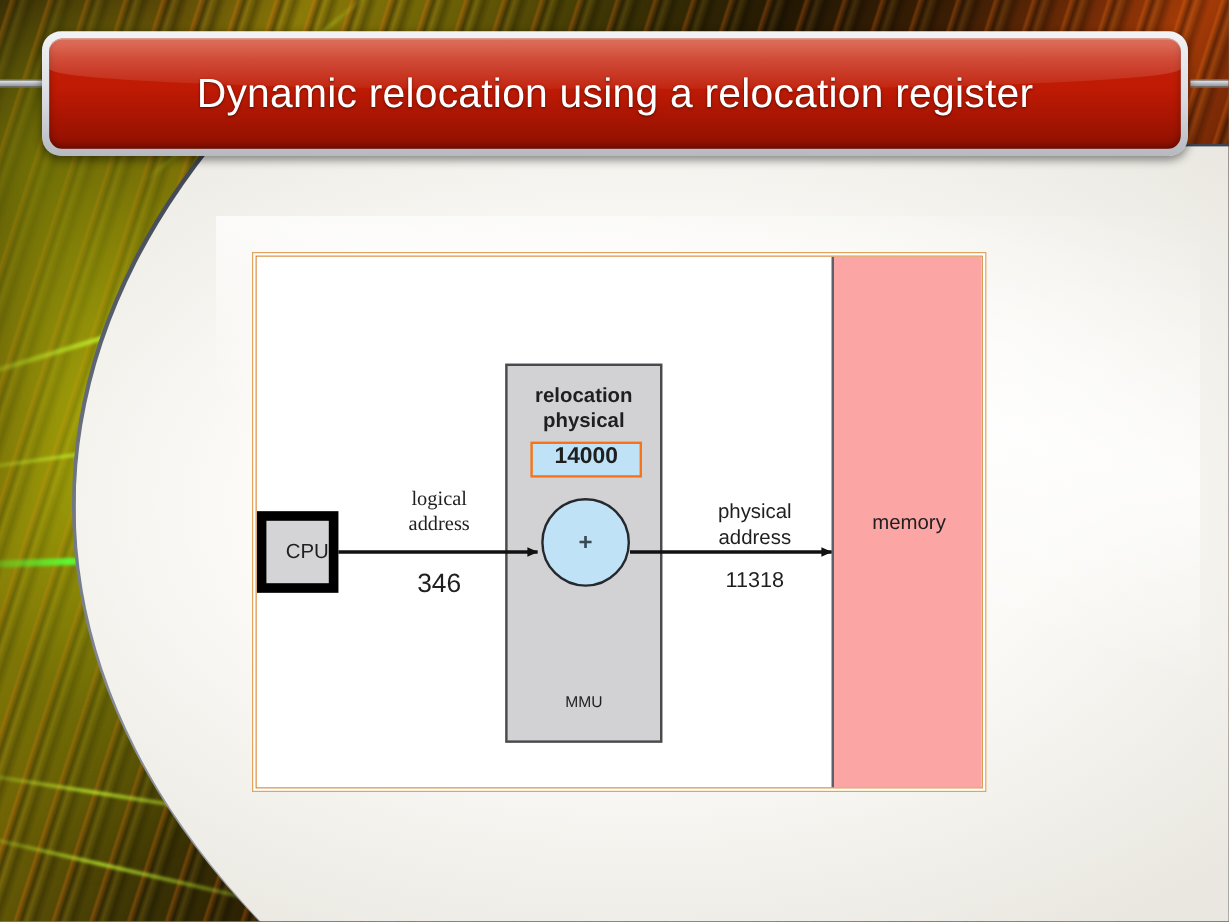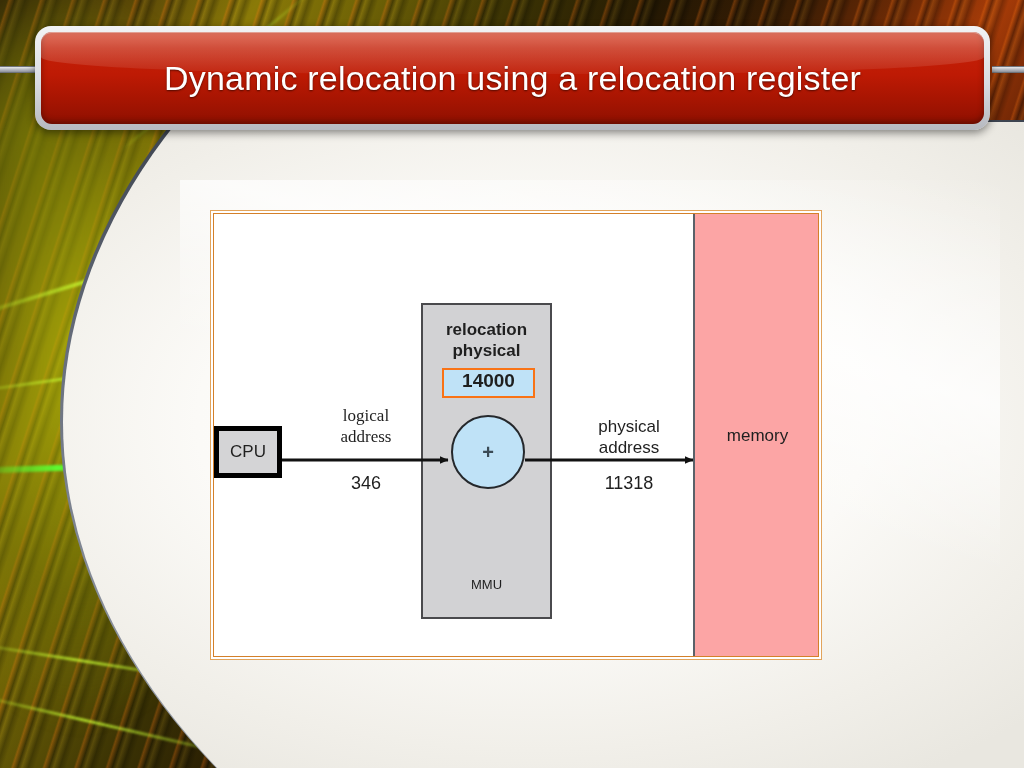--- a/index.html
+++ b/index.html
@@ -224,27 +224,27 @@
     color: #1f1f1f;
     font-family: "Liberation Sans", sans-serif;
   }
 
   
   .cpu-box {
     position: absolute;
     left: 0px;
     top: 212px;
     width: 68px;
-    height: 52px;
+    height: 68px;
     background: #d4d4d6;
-    border: 5px solid #000000;
+    border: 8px solid #000000;
     box-sizing: border-box;
     display: flex;
     align-items: center;
-    justify-content: center;
+    justify-content: flex-end;
   }
   .cpu-label { font-size: 17px; color: #1f1f1f; }
 
   
   .mmu-box {
     position: absolute;
     left: 207px;
     top: 89px;
     width: 131px;
     height: 316px;
@@ -315,21 +315,21 @@
     line-height: 21px;
     color: #1f1f1f;
     font-family: Liberation Serif, serif;
   }
   .val-logical {
     position: absolute;
     left: 92px;
     top: 259px;
     width: 120px;
     text-align: center;
-    font-size: 18px;
+    font-size: 22px;
     color: #1f1f1f;
   }
   .lbl-physical {
     position: absolute;
     left: 350px;
     top: 202px;
     width: 130px;
     text-align: center;
     font-size: 17px;
     line-height: 21px;

